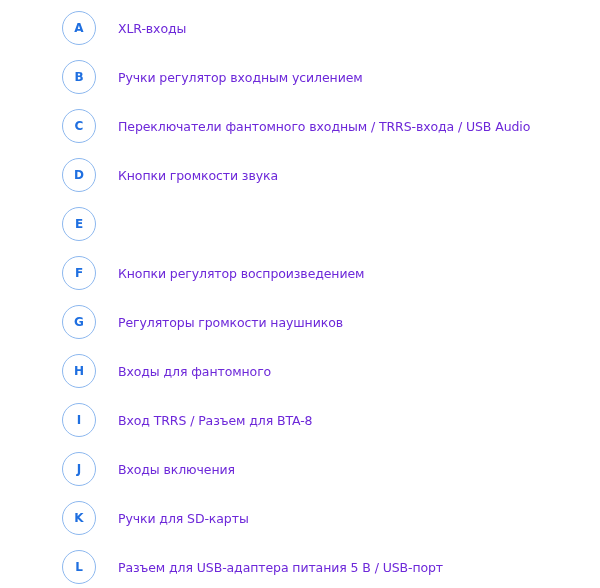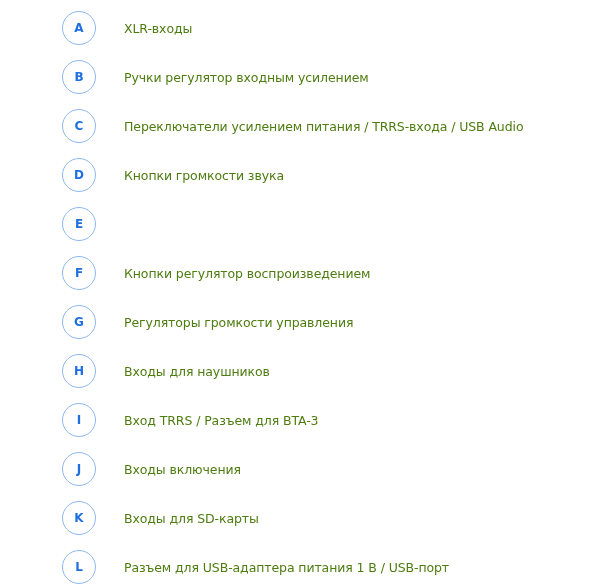--- a/index.html
+++ b/index.html
@@ -39,22 +39,22 @@
       flex-shrink: 0;
     }
     .badge-letter {
       color: #1f6fe0;
       font-family: "DejaVu Sans", sans-serif;
       font-weight: bold;
       font-size: 12px;
       line-height: 1;
     }
     .label {
-      margin-left: 28px;
-      color: #4d7c0f;
+      margin-left: 22px;
+      color: #6d28d9;
       font-size: 12.5px;
       line-height: 35px;
       white-space: nowrap;
       letter-spacing: -0.1px;
     }
   </style>
 </head>
 <body>
 
 <ul class="legend-list">
@@ -67,21 +67,21 @@
   <li class="legend-item">
     <span class="badge">
         <span class="badge-letter">B</span>
       </span>
     <span class="label">Ручки регулятор входным усилением</span>
   </li>
   <li class="legend-item">
     <span class="badge">
         <span class="badge-letter">C</span>
       </span>
-    <span class="label">Переключатели усилением питания / TRRS-входа / USB Audio</span>
+    <span class="label">Переключатели фантомного входным / TRRS-входа / USB Audio</span>
   </li>
   <li class="legend-item">
     <span class="badge">
         <span class="badge-letter">D</span>
       </span>
     <span class="label">Кнопки громкости звука</span>
   </li>
   <li class="legend-item">
     <span class="badge">
         <span class="badge-letter">E</span>
@@ -90,45 +90,45 @@
   <li class="legend-item">
     <span class="badge">
         <span class="badge-letter">F</span>
       </span>
     <span class="label">Кнопки регулятор воспроизведением</span>
   </li>
   <li class="legend-item">
     <span class="badge">
         <span class="badge-letter">G</span>
       </span>
-    <span class="label">Регуляторы громкости управления</span>
+    <span class="label">Регуляторы громкости наушников</span>
   </li>
   <li class="legend-item">
     <span class="badge">
         <span class="badge-letter">H</span>
       </span>
-    <span class="label">Входы для наушников</span>
+    <span class="label">Входы для фантомного</span>
   </li>
   <li class="legend-item">
     <span class="badge">
         <span class="badge-letter">I</span>
       </span>
-    <span class="label">Вход TRRS / Разъем для BTA-3</span>
+    <span class="label">Вход TRRS / Разъем для BTA-8</span>
   </li>
   <li class="legend-item">
     <span class="badge">
         <span class="badge-letter">J</span>
       </span>
     <span class="label">Входы включения</span>
   </li>
   <li class="legend-item">
     <span class="badge">
         <span class="badge-letter">K</span>
       </span>
-    <span class="label">Входы для SD-карты</span>
+    <span class="label">Ручки для SD-карты</span>
   </li>
   <li class="legend-item">
     <span class="badge">
         <span class="badge-letter">L</span>
       </span>
-    <span class="label">Разъем для USB-адаптера питания 1 В / USB-порт</span>
+    <span class="label">Разъем для USB-адаптера питания 5 В / USB-порт</span>
   </li>
 </ul>
 
 </body></html>

